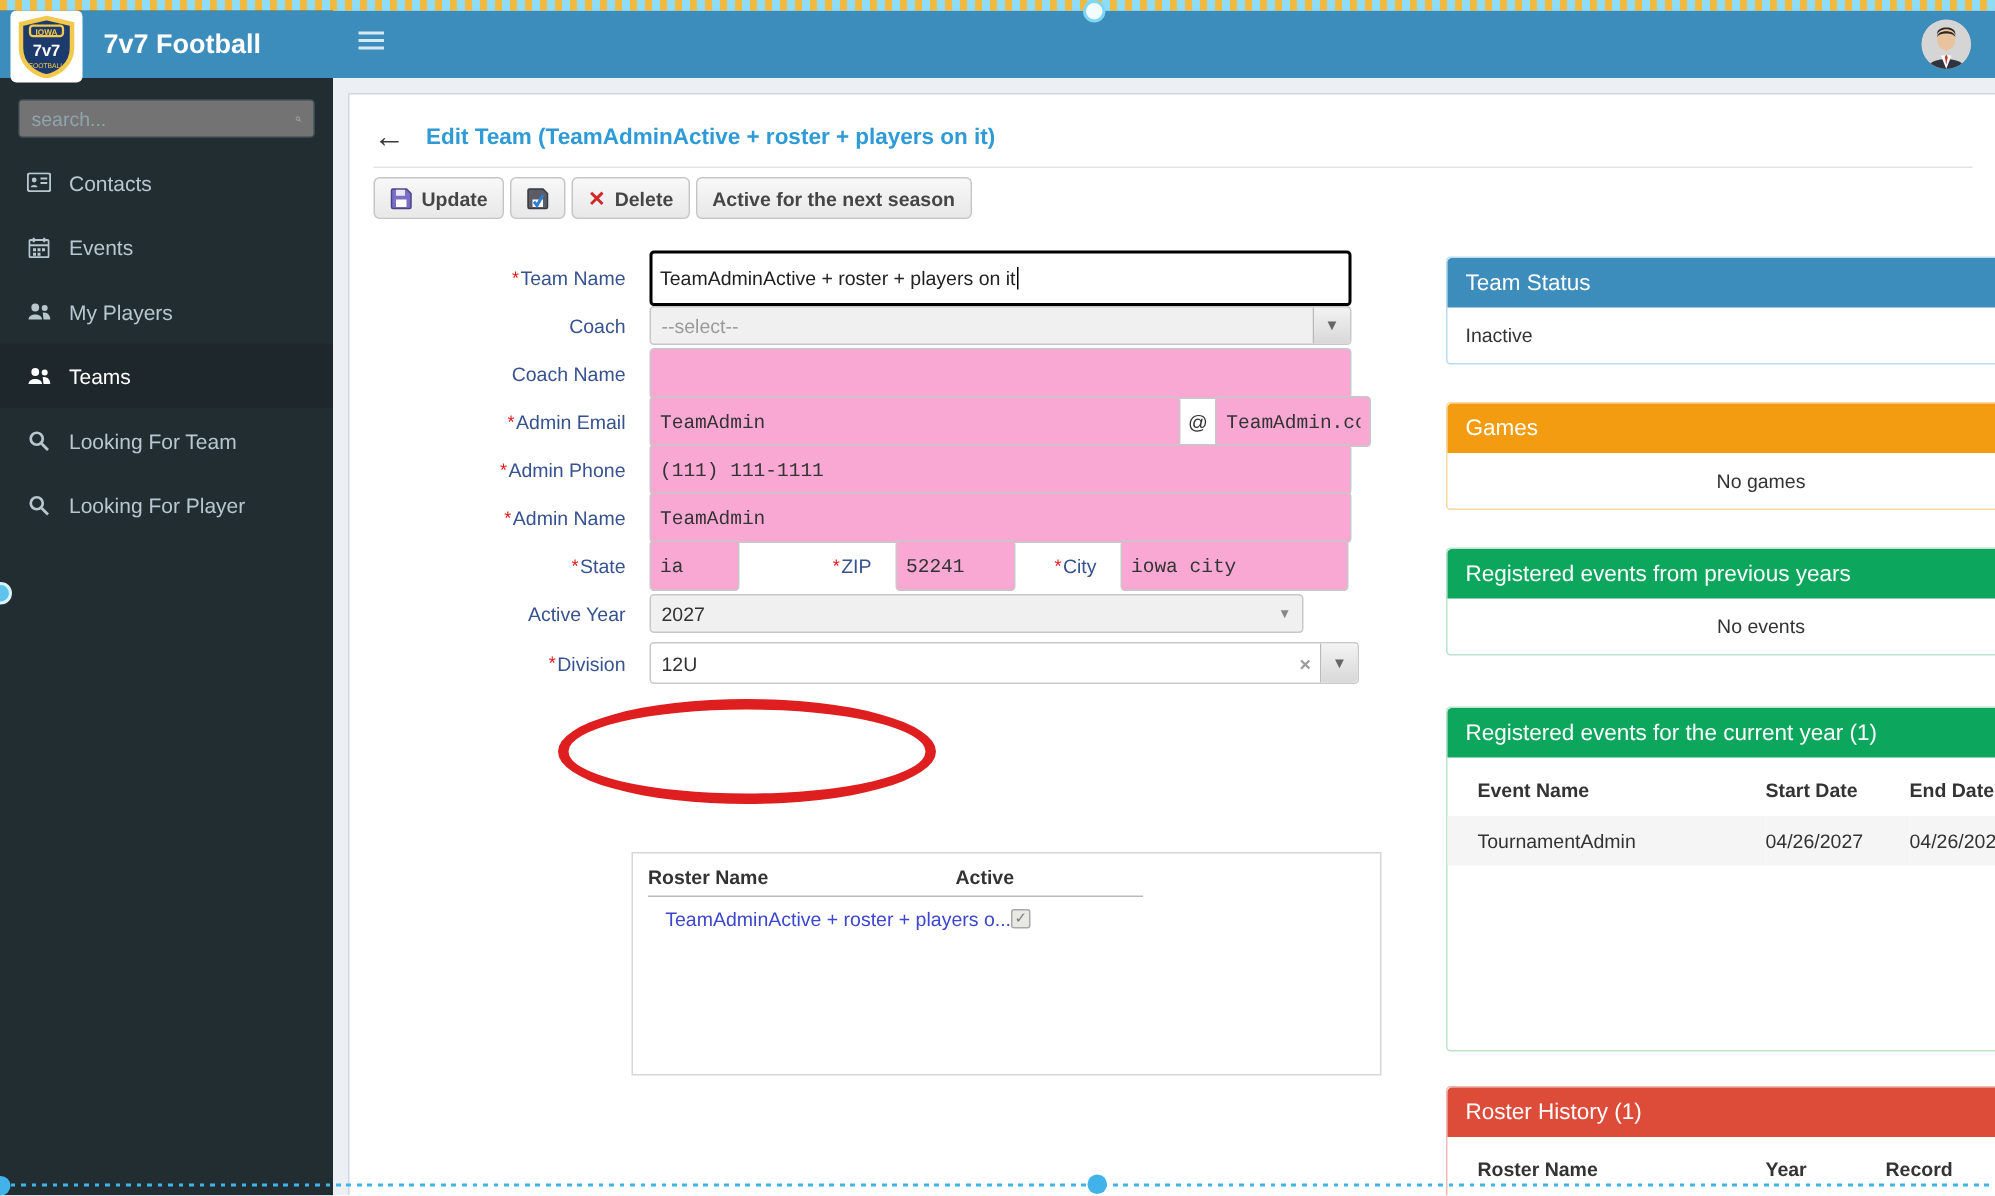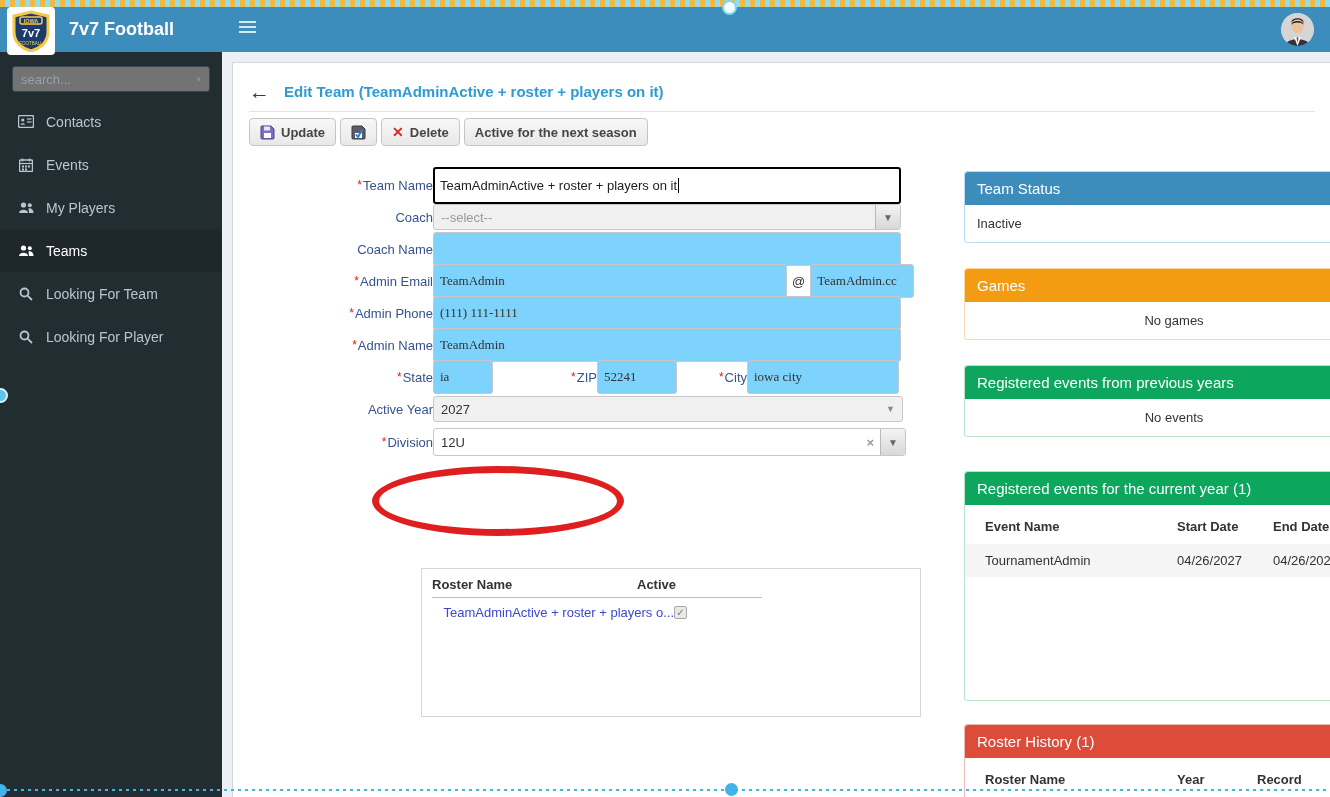--- a/index.html
+++ b/index.html
@@ -31,23 +31,23 @@
   .back-arrow { font-size:21px; color:#3a3a3a; font-weight:bold; cursor:pointer; line-height:1; }
   .page-title { color:#2e9bd6; font-size:15px; font-weight:bold; }
   .title-hr { position:absolute; left:16px; top:48px; width:1066px; border-top:1px solid #e4e4e4; }
   .toolbar { position:absolute; left:16px; top:55px; display:flex; gap:4px; }
   .btn { display:inline-flex; align-items:center; gap:6px; height:28px; padding:0 10px; background:linear-gradient(#f8f8f8,#e8e8e8); border:1px solid #c5c5c5; border-radius:4px; font-size:13px; font-weight:bold; color:#454545; cursor:pointer; }
   .xmark { color:#cf2a27; font-weight:bold; font-size:14px; }
 
   
   .form { position:absolute; left:18px; top:109px; width:900px; }
   .frow { display:flex; align-items:center; height:26px; margin-bottom:6px; }
-  .flabel { width:182px; text-align:right; padding-right:0; font-size:13px; color:#365290; white-space:nowrap; }
+  .flabel { width:182px; text-align:right; padding-right:16px; font-size:13px; color:#365290; white-space:nowrap; }
   .req { color:#e21a1a; font-size:12px; vertical-align:top; margin-right:1px; }
-  .finput { height:26px; border:1px solid #c8c8c8; border-radius:3px; font-size:13px; color:#333; padding:16px 6px; background:#7dd3fc; outline:none; font-family:Liberation Serif, serif; }
+  .finput { height:26px; border:1px solid #c8c8c8; border-radius:3px; font-size:13px; color:#333; padding:16px 6px; background:#f9a8d4; outline:none; font-family:Liberation Mono, monospace; }
   .w-full { width:468px; }
   .focused { width:468px; height:37px; border:2px solid #000; border-radius:3px; display:flex; align-items:center; padding:0 5px; font-size:13px; color:#222; }
   .caret { display:inline-block; width:1px; height:15px; background:#000; margin-left:1px; }
   .sel { height:26px; border:1px solid #c8c8c8; border-radius:3px; background:#f0f0f0; display:flex; align-items:center; font-size:13px; color:#333; cursor:pointer; }
   .sel .sel-text { flex:1; padding:0 7px; white-space:nowrap; overflow:hidden; }
   .sel .placeholder { color:#999; }
   .sel .arrow-seg { width:25px; height:100%; border-left:1px solid #b9b9b9; background:linear-gradient(#f3f3f3,#d8d8d8); display:flex; align-items:center; justify-content:center; color:#666; font-size:10px; border-radius:0 3px 3px 0; }
   .sel.white { background:#fff; }
   .clear-x { color:#9a9a9a; font-size:13px; font-weight:bold; padding:0 6px; cursor:pointer; }
   .at { font-size:13px; color:#333; margin:0 5px; }
@@ -283,21 +283,21 @@
         <span class="flabel"><span class="req">*</span><span>State</span></span>
         <input class="finput" style="width: 60px;" value="ia">
         <span class="flabel" style="width:104px"><span class="req">*</span><span>ZIP</span></span>
         <input class="finput" style="width: 80px;" value="52241">
         <span class="flabel" style="width:70px"><span class="req">*</span><span>City</span></span>
         <input class="finput" style="width: 152px;" value="iowa city">
       </div>
 
       <div class="frow">
         <span class="flabel"><span>Active Year</span></span>
-        <div class="sel" style="width:470px">
+        <div class="sel" style="width:436px">
           <span class="sel-text">2027</span>
           <span style="color:#888;font-size:9px;padding:0 7px;">▼</span>
         </div>
       </div>
 
       <div class="frow" style="height:28px;">
         <span class="flabel"><span class="req">*</span><span>Division</span></span>
         <div class="sel white" style="width:473px;height:28px;">
           <span class="sel-text">12U</span>
           <span class="clear-x">×</span>

